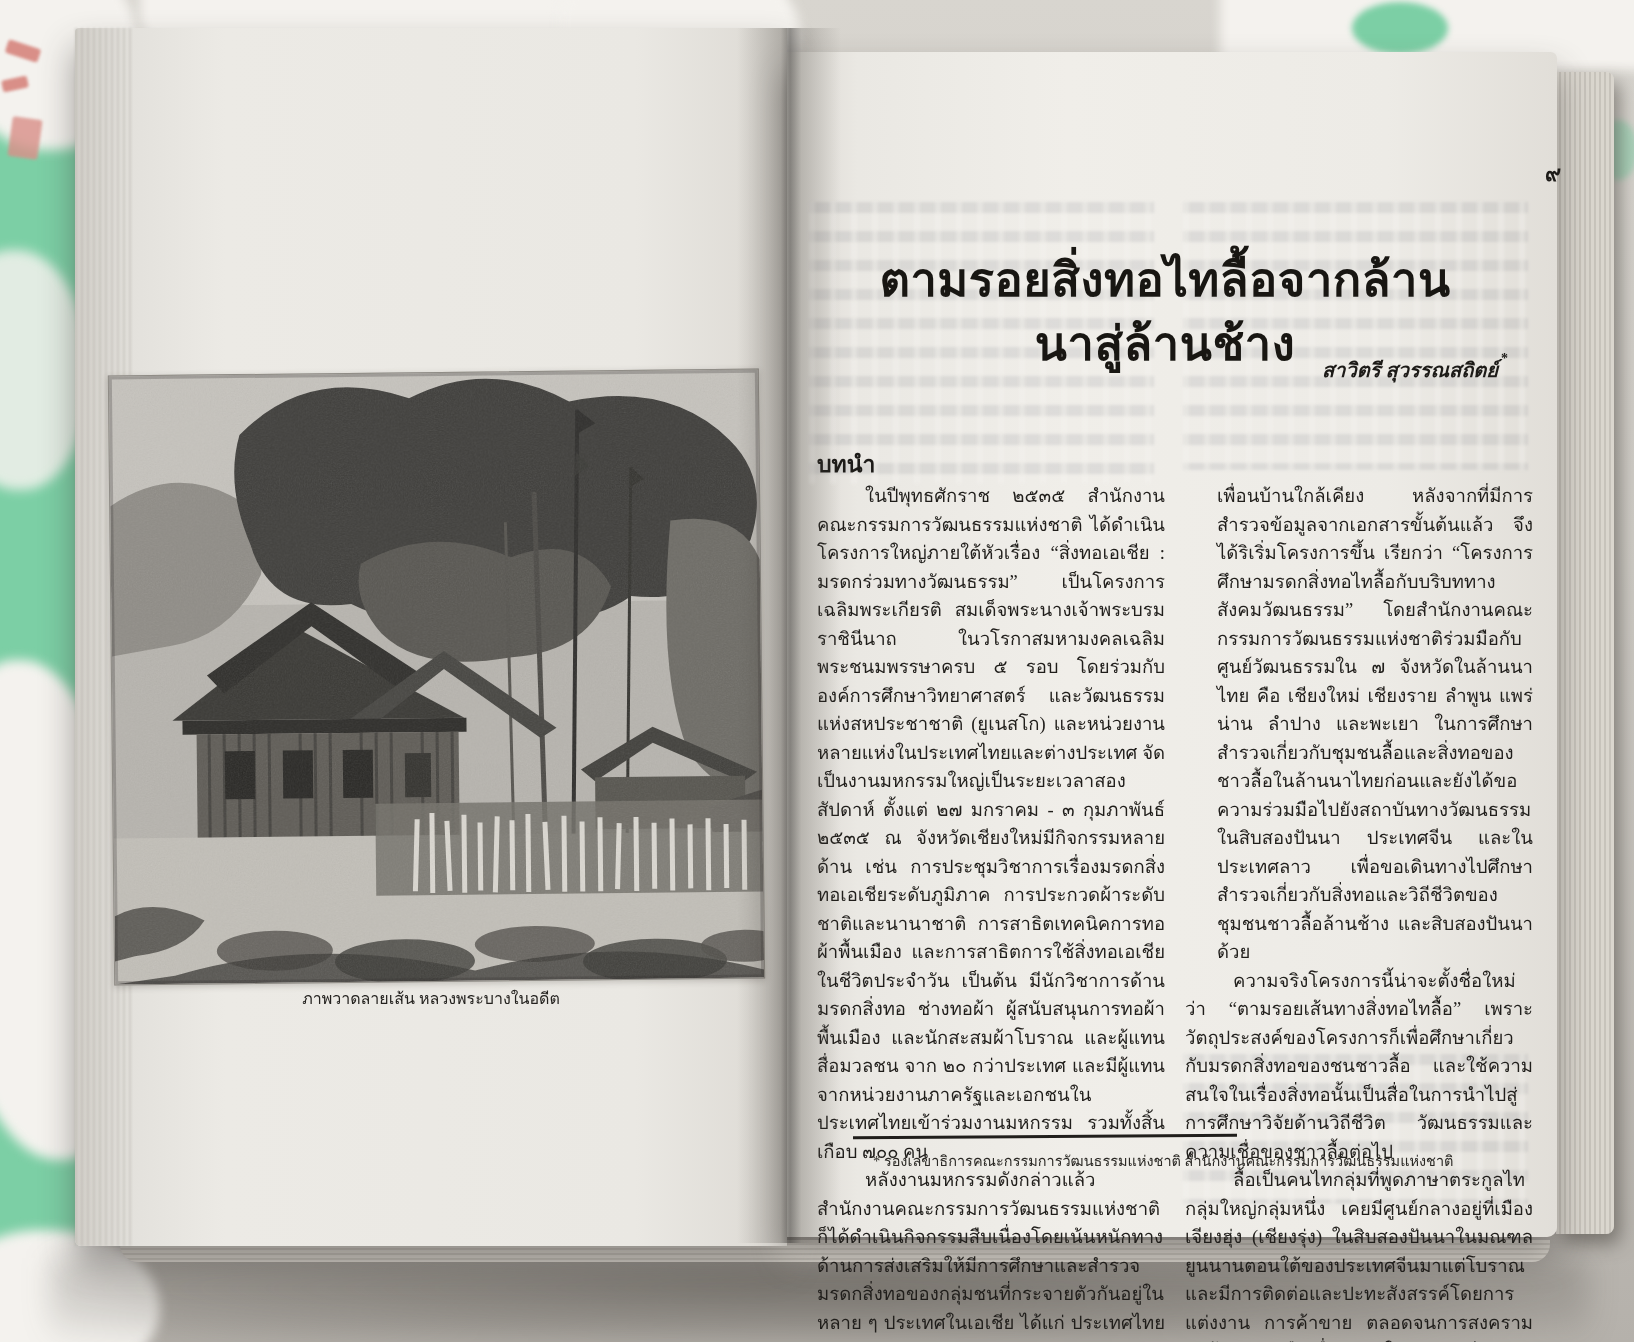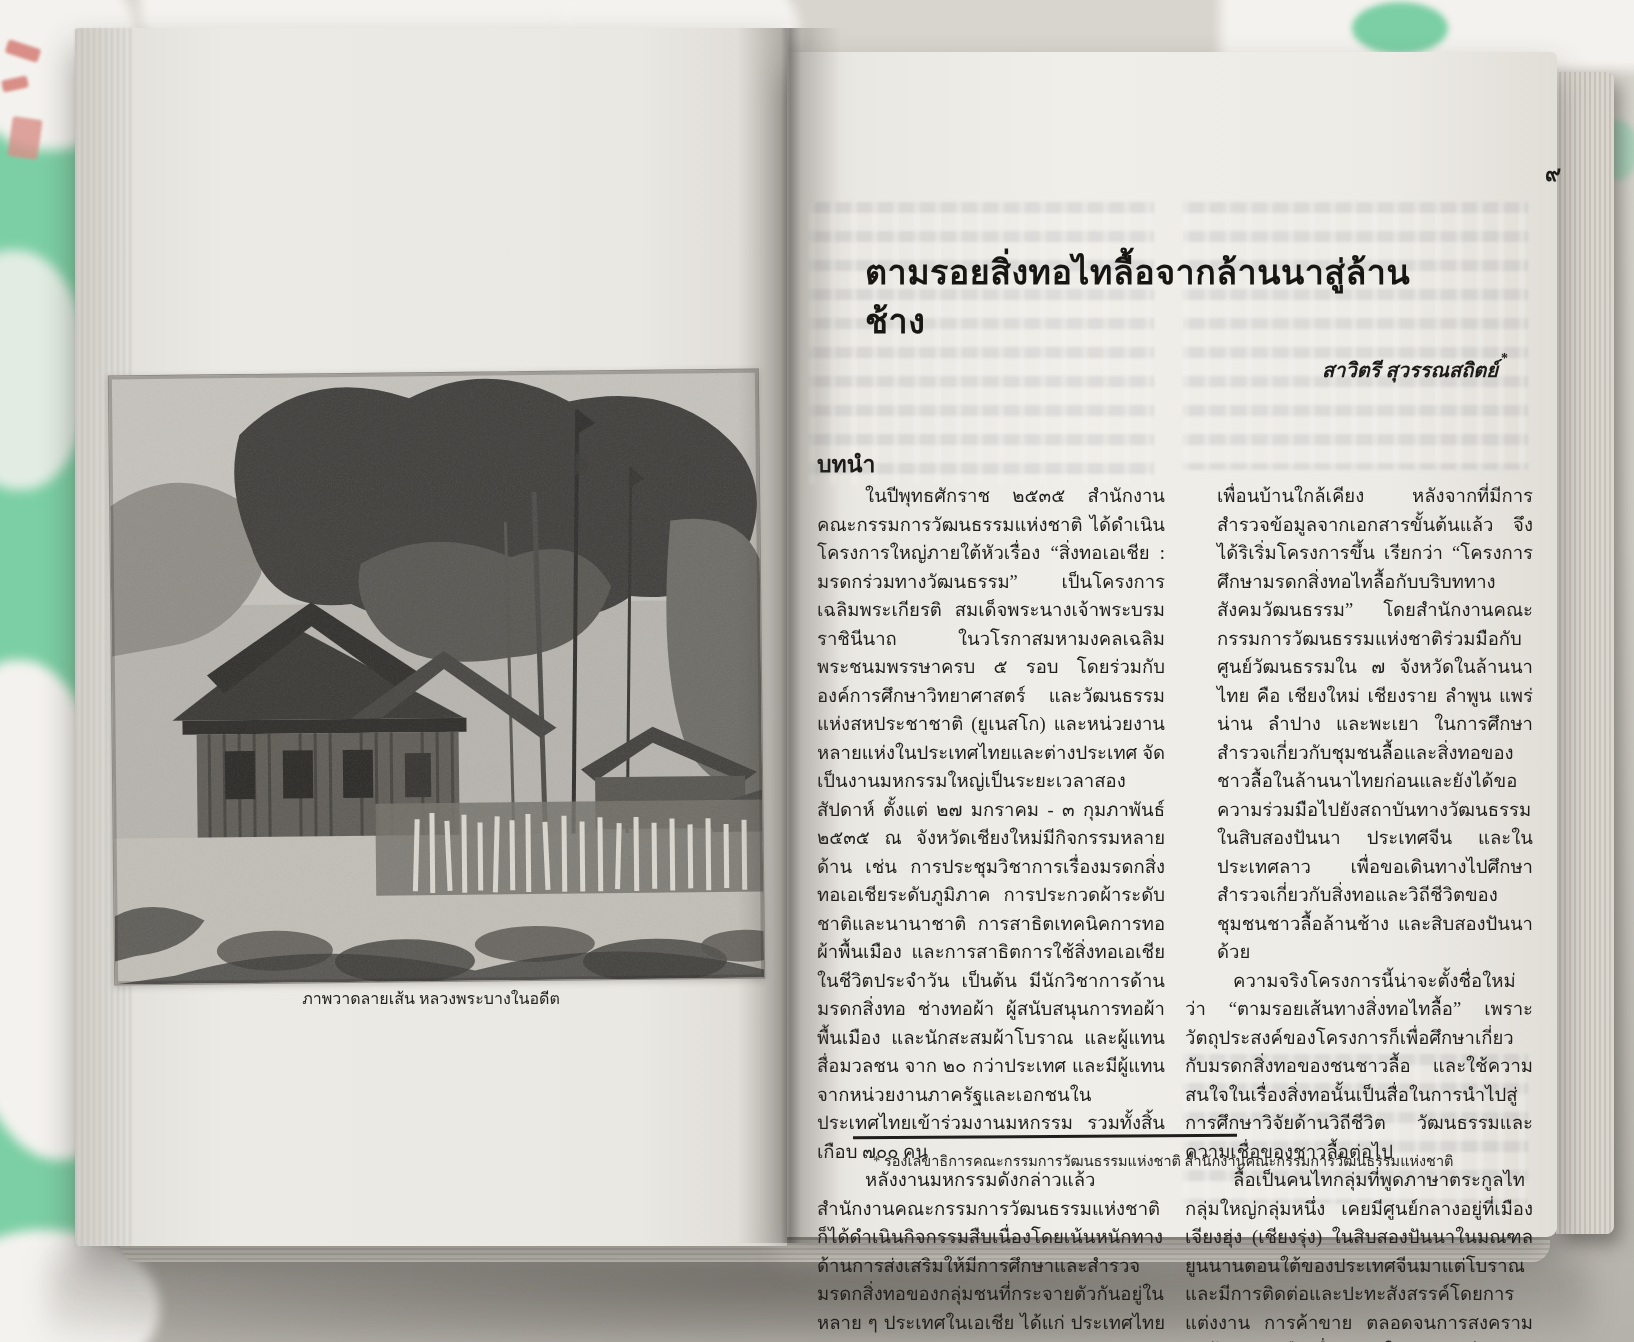--- a/index.html
+++ b/index.html
@@ -38,22 +38,22 @@
     background:repeating-linear-gradient(180deg,#ddd9d1 0 3px,#c8c4bc 3px 5px);}
   .floor-shadow{left:50px;top:1258px;width:1540px;height:84px;filter:blur(14px);
     background:radial-gradient(ellipse at 50% 30%,rgba(62,58,52,.55) 0%,rgba(62,58,52,.25) 60%,rgba(62,58,52,0) 100%);}
   
   .ghost{pointer-events:none;opacity:.85;filter:blur(1.6px);
     background:
       repeating-linear-gradient(90deg,rgba(244,242,238,.45) 0 6px,rgba(0,0,0,0) 6px 21px),
       repeating-linear-gradient(180deg,rgba(108,112,122,.17) 0 11px,rgba(0,0,0,0) 11px 29px);}
   
   .page-num{left:758px;top:104px;font-size:22px;font-weight:bold;}
-  .title-block{left:78px;width:600px;top:196px;text-align:left;font-weight:bold;
-    font-size:34px;line-height:49px;letter-spacing:.5px;color:#181612;}
+  .title-block{left:78px;width:600px;top:196px;text-align:center;font-weight:bold;
+    font-size:47px;line-height:64px;letter-spacing:.5px;color:#181612;}
   .author{right:52px;top:302px;text-align:right;font-size:20px;font-weight:bold;font-style:italic;}
   .author sup{font-style:normal;font-size:14px;position:relative;top:-6px;left:3px;}
   .section-heading{left:30px;top:394px;font-size:23px;font-weight:bold;}
   .col{text-align:justify;font-size:18.5px;line-height:28.5px;color:#201e1b;}
   .col p{margin:0;text-indent:2.6em;}
   .col p.noindent{text-indent:0;margin-left:32px;}
   .col-left{left:30px;top:430px;width:348px;}
   .col-right{left:398px;top:430px;width:348px;}
   .foot-rule{left:66px;top:1083px;width:384px;height:2.5px;background:#201e1b;transform:rotate(-.4deg);}
   .footnote{left:86px;top:1097px;width:640px;font-size:14.5px;white-space:nowrap;color:#2a2824;}

